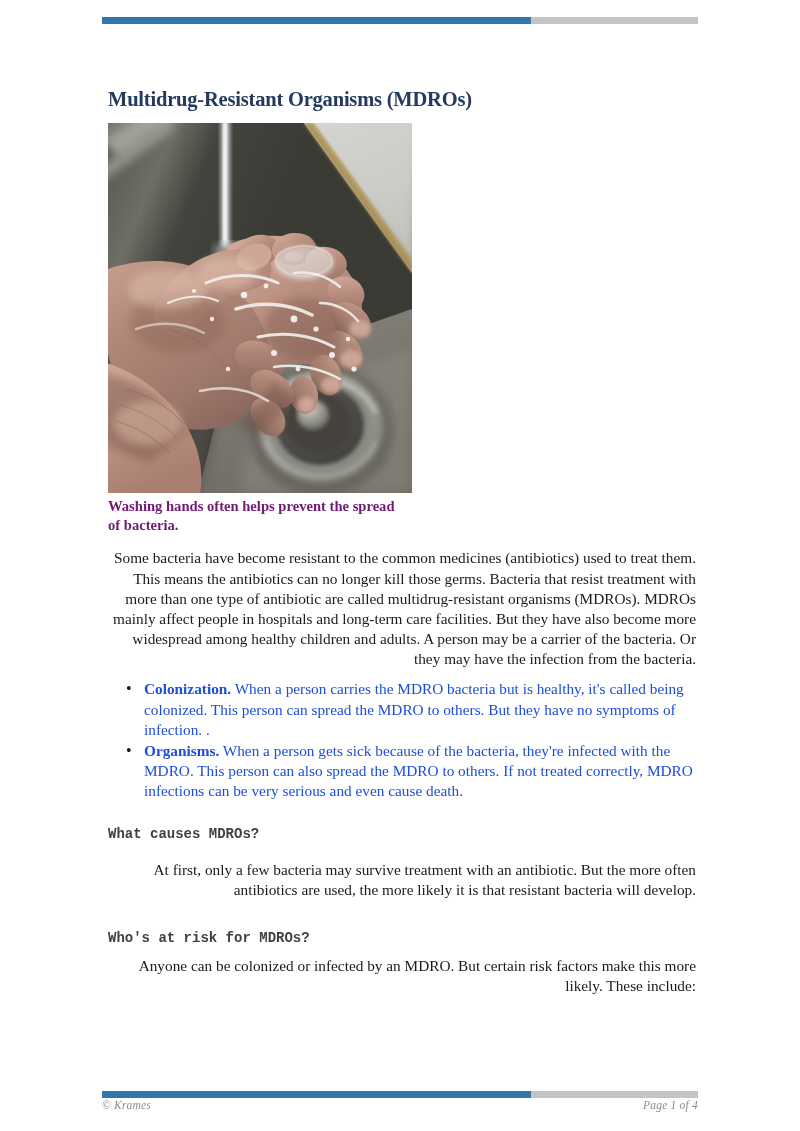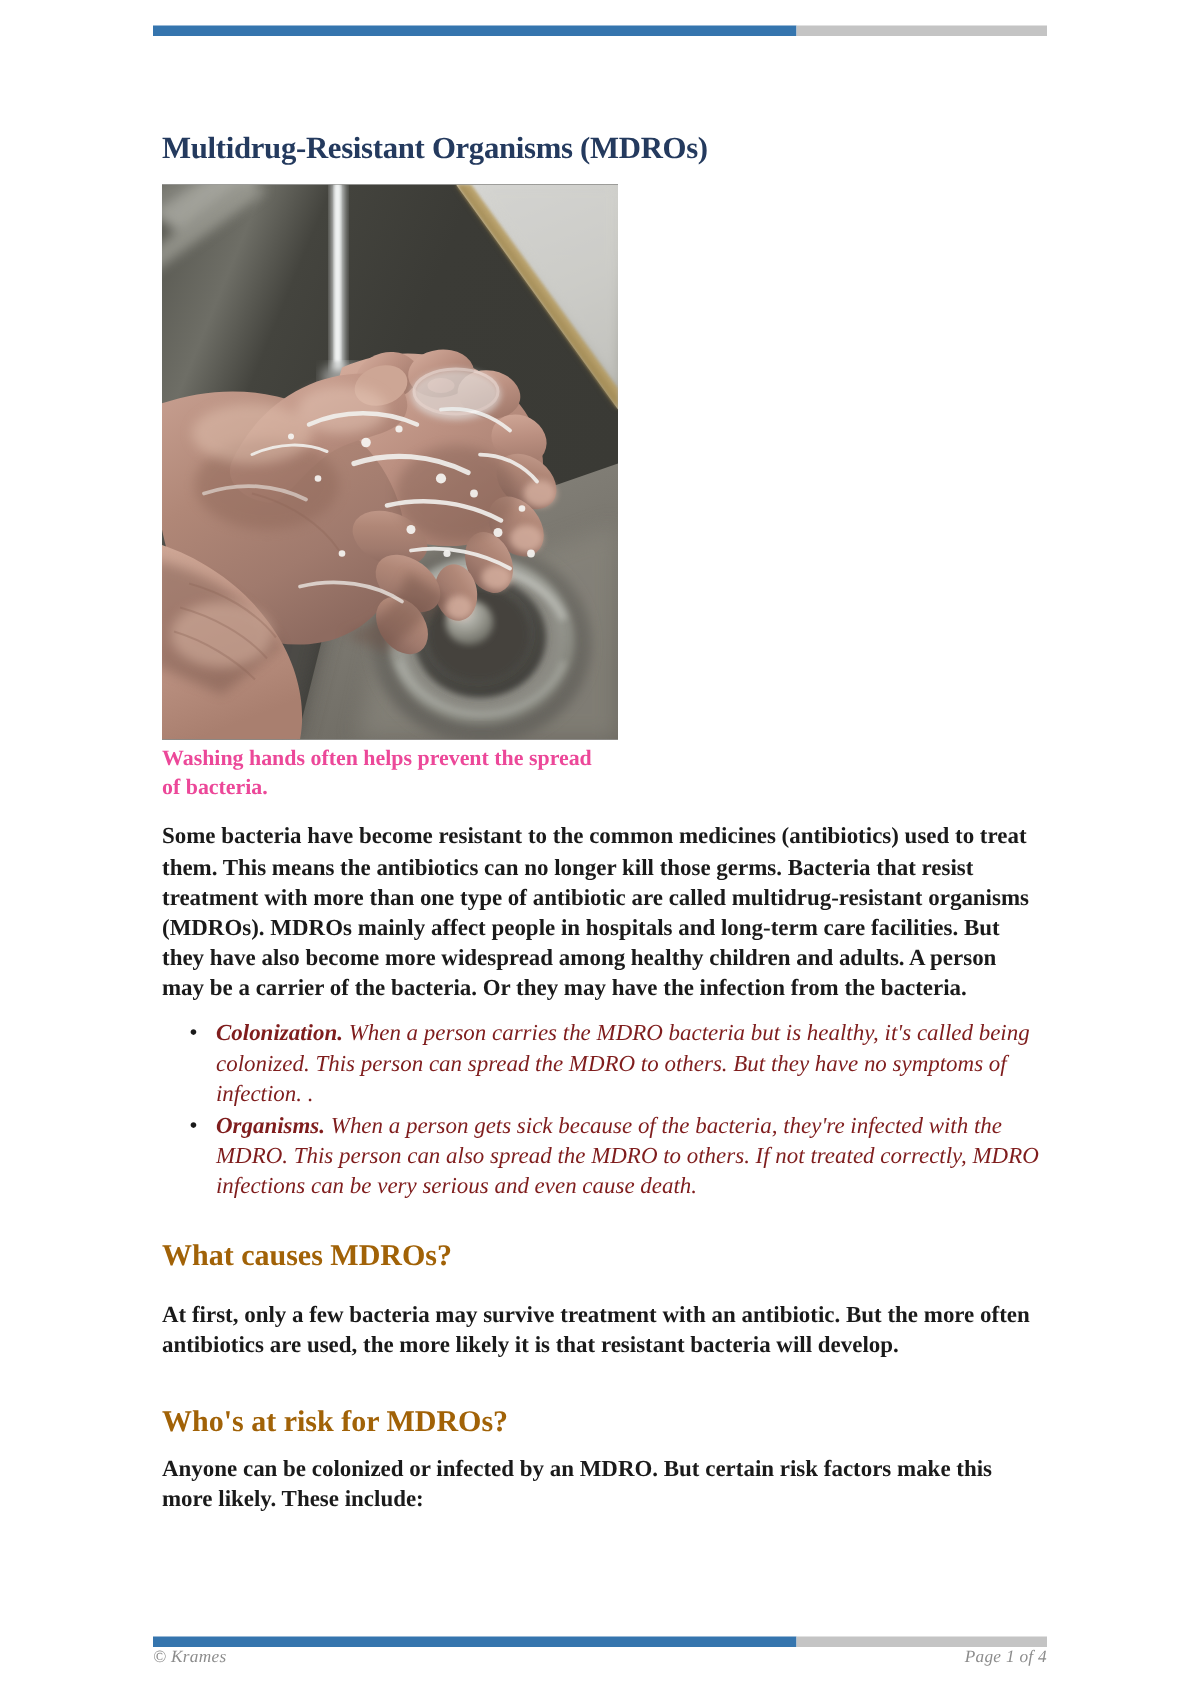--- a/index.html
+++ b/index.html
@@ -64,65 +64,63 @@
   h1.doc-title {
     font-family: Liberation Serif, serif;
     font-size: 20.5px;
     font-weight: bold;
     color: #243a5e;
     margin: 0 0 12px 0;
     letter-spacing: -0.2px;
   }
 
   h2.section-head {
-    font-family: Liberation Serif, serif;
-    font-size: 20px;
+    font-family: Liberation Mono, monospace;
+    font-size: 14px;
     font-weight: bold;
-    color: #a16207;
+    color: #404040;
     margin: 24px 0 10px 0;
   }
 
   p.body {
     font-size: 15.3px;
     line-height: 1.32;
     color: #1a1a1a;
     margin: 0 0 10px 0;
-    text-align: left;
-    font-weight: bold;
+    text-align: right;
   }
 
   ul.body-list {
     margin: 4px 0 6px 0;
     padding-left: 34px;
     list-style: none;
   }
   ul.body-list > li {
     font-size: 15.3px;
     line-height: 1.32;
-    color: #7f1d1d;
+    color: #1d4ed8;
     margin: 0 0 1px 0;
     position: relative;
     padding-left: 2px;
-    font-style: italic;
   }
   ul.body-list > li::before {
     content: "\2022";
     position: absolute;
     left: -16px;
     top: -1px;
     font-size: 16px;
     color: #1a1a1a;
   }
   ul.body-list > li b { font-weight: bold; }
 
   .caption {
     font-size: 14.6px;
     font-weight: bold;
     line-height: 1.28;
-    color: #ec4899;
+    color: #701a75;
     margin: 4px 0 14px 0;
     width: 300px;
   }
 
   
   .photo-wrap {
     width: 304px;
     height: 370px;
     position: relative;
     overflow: hidden;

